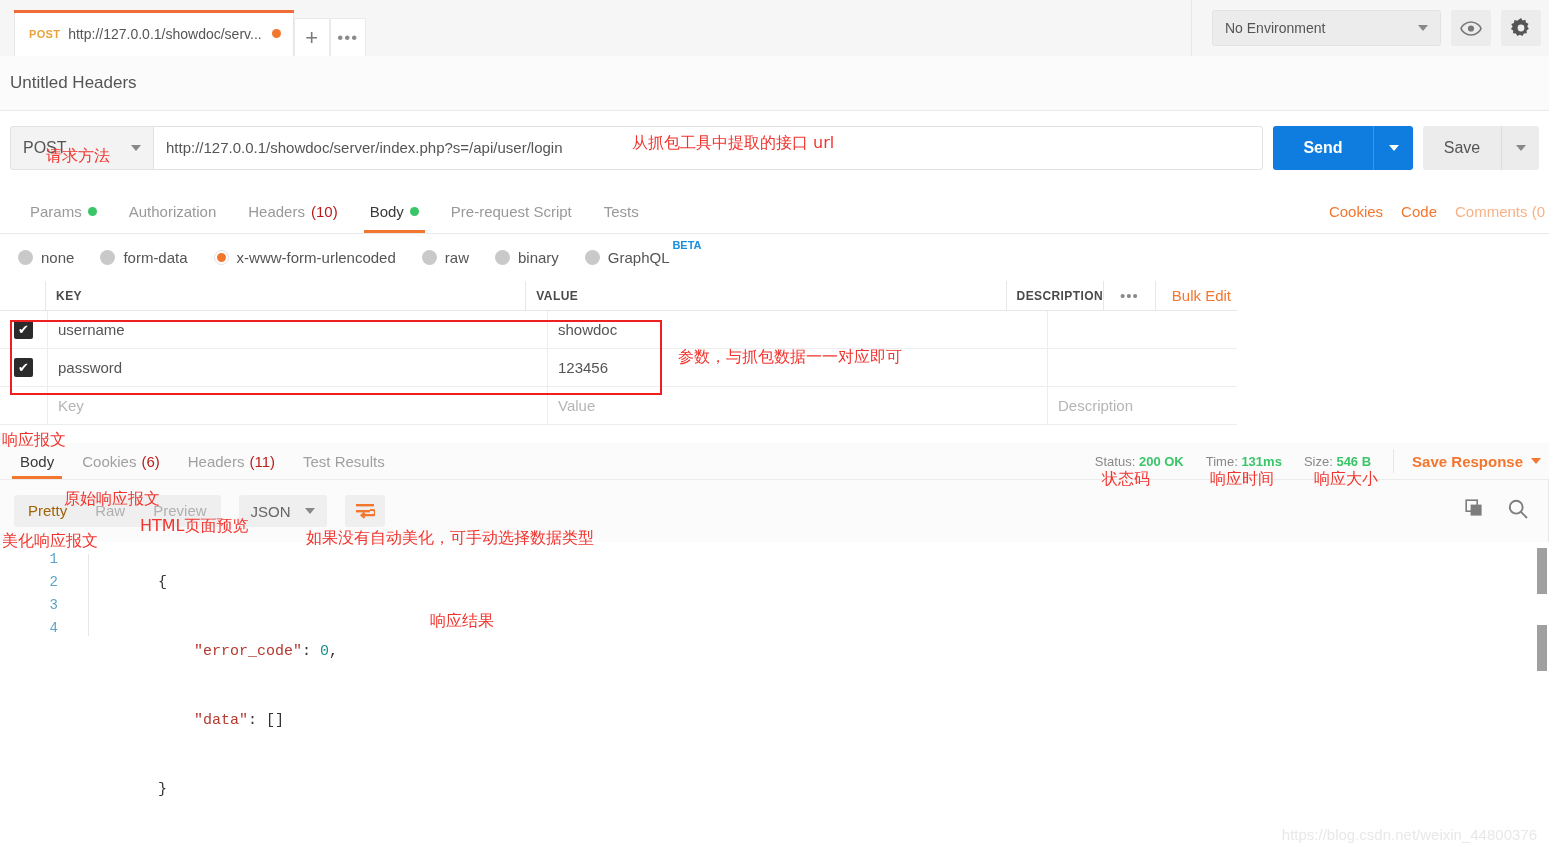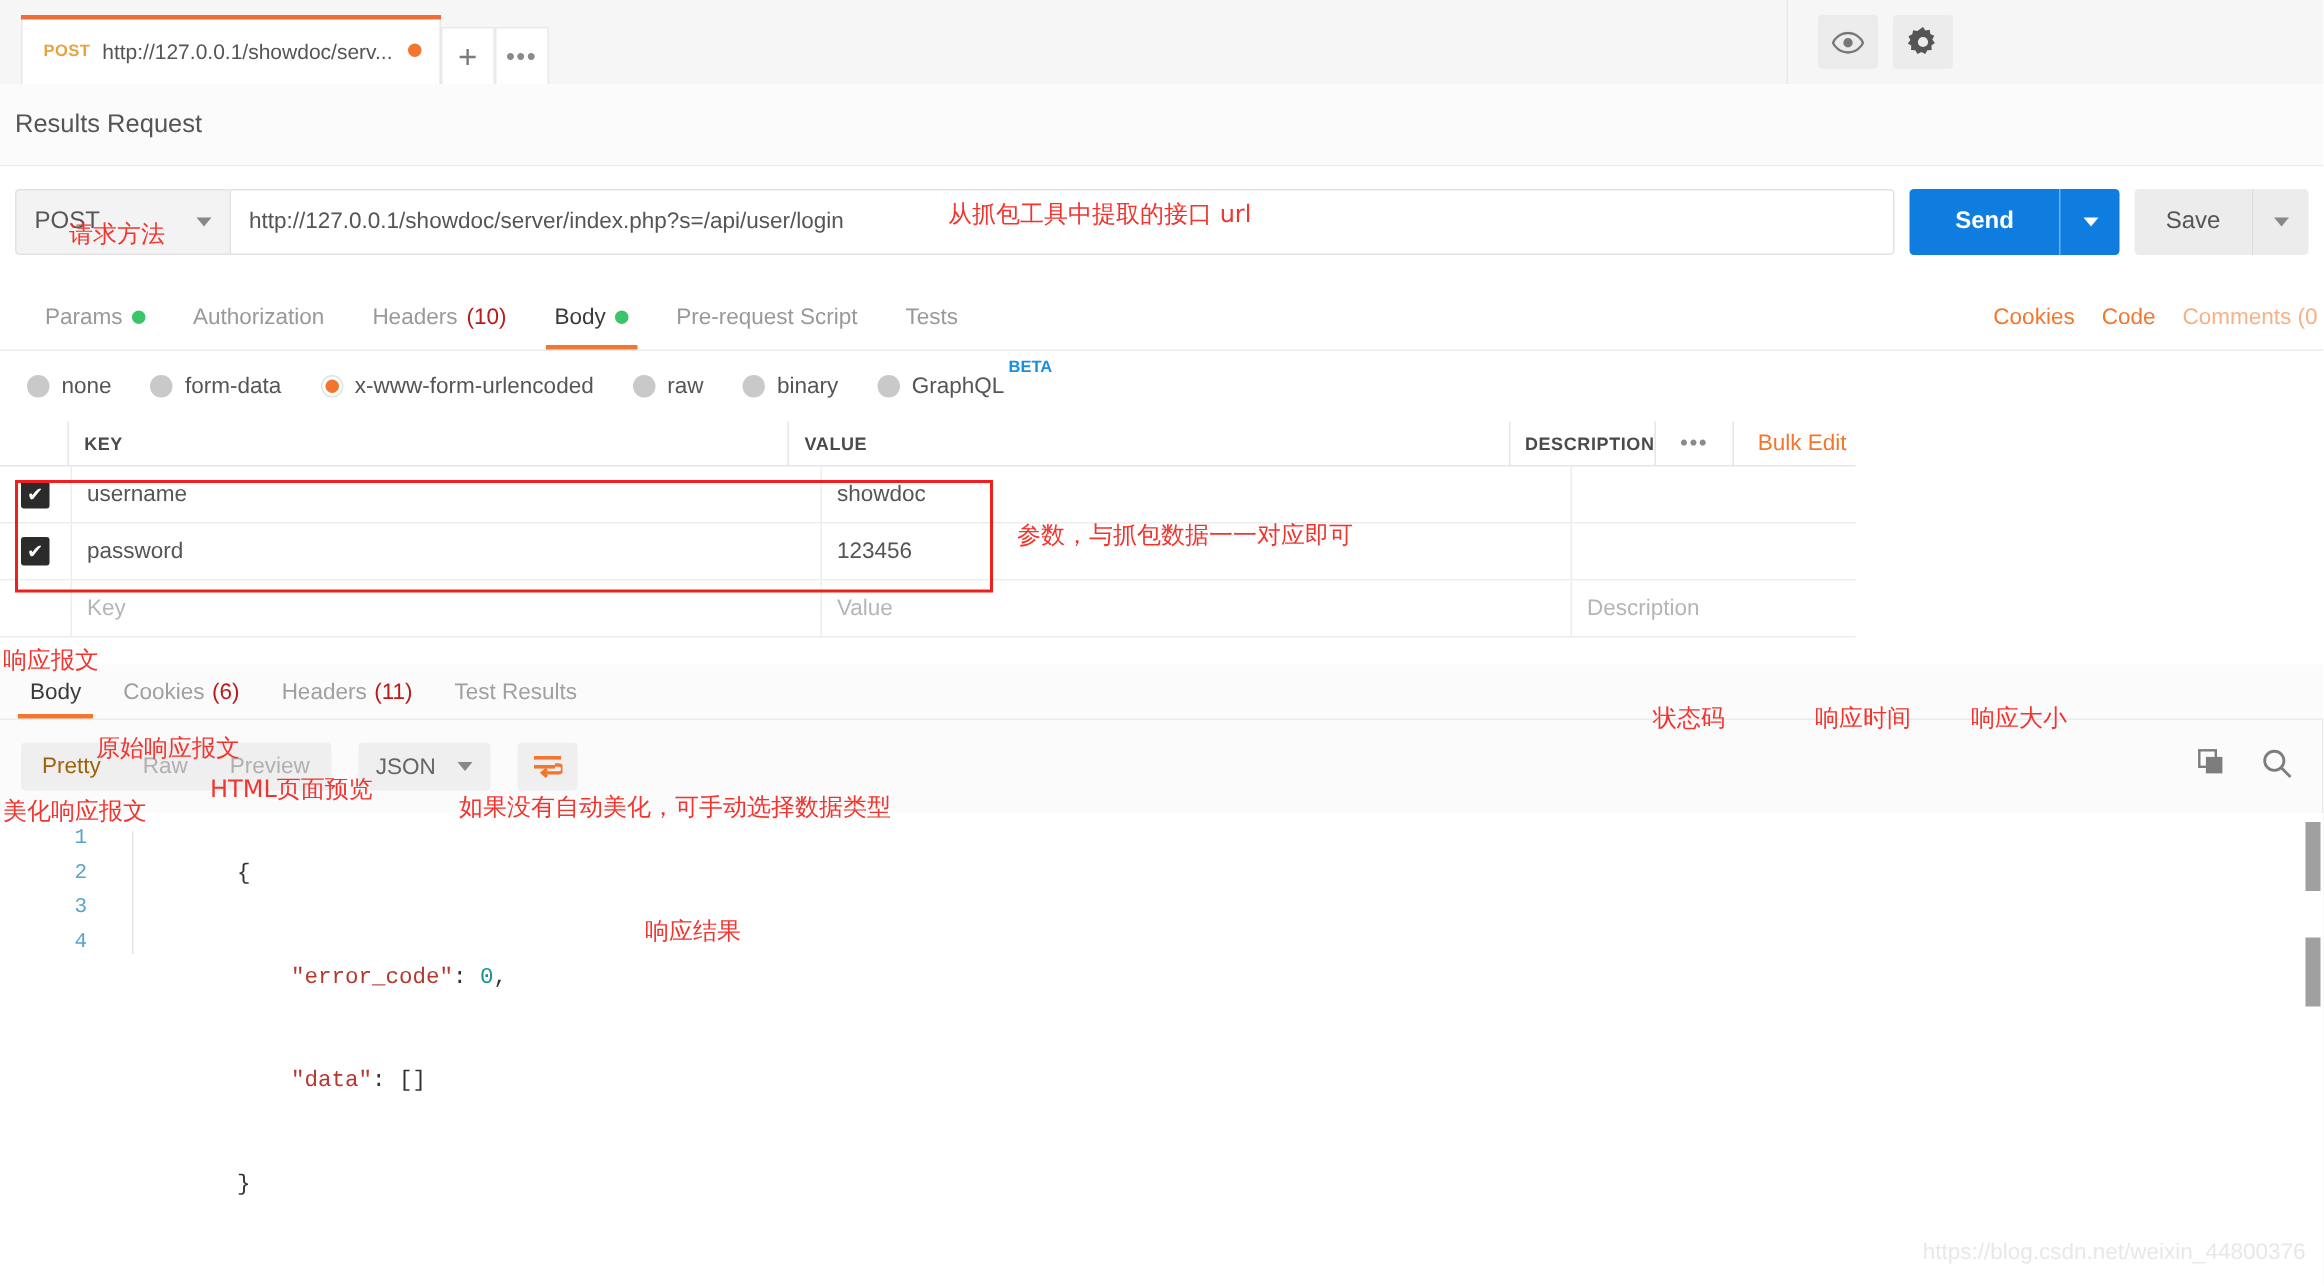--- a/index.html
+++ b/index.html
@@ -245,37 +245,41 @@
       <div class="req-tab">
         <span class="req-method">POST</span>
         <span class="req-url-short">http://127.0.0.1/showdoc/serv...</span>
         <span class="dot-unsaved"></span>
       </div>
       <div class="tab-btn plus">+</div>
       <div class="tab-btn dots">•••</div>
     </div>
 
     <div class="topbar-right">
+      <div class="env-select">
+        <span>No Environment</span>
+        <span class="caret"></span>
+      </div>
       <div class="icon-sq">
         <svg width="22" height="15" viewBox="0 0 22 15">
           <path d="M11 1C5.5 1 1.6 5.2 1 7.5 1.6 9.8 5.5 14 11 14s9.4-4.2 10-6.5C20.4 5.2 16.5 1 11 1z" fill="none" stroke="#777" stroke-width="1.6"></path>
           <circle cx="11" cy="7.5" r="3.1" fill="#777"></circle>
         </svg>
       </div>
       <div class="icon-sq">
         <svg width="24" height="24" viewBox="0 0 24 24">
           <path d="M12 2l1.6 2.4 2.8-.6.5 2.8 2.6 1.2-1.3 2.6 1.7 2.3-2.3 1.7.2 2.9-2.9.2-1.4 2.5-2.6-1.3-2.6 1.3-1.4-2.5-2.9-.2.2-2.9L1.9 13l1.7-2.3L2.3 8.1l2.6-1.2.5-2.8 2.8.6z" fill="#555"></path>
           <circle cx="12" cy="12" r="3.4" fill="#ececec"></circle>
         </svg>
       </div>
     </div>
   </div>
 
   <div class="reqname-row">
-    <span class="reqname">Results Request</span>
+    <span class="reqname">Untitled Headers</span>
   </div>
 
   <div class="url-row">
     <div class="method-box">
       <span class="method-text">POST</span>
       <span class="caret"></span>
     </div>
     <div class="url-box">
       <span class="url-text">http://127.0.0.1/showdoc/server/index.php?s=/api/user/login</span>
     </div>
@@ -423,20 +427,38 @@
       <span class="count-green" style="margin-left:5px">(6)</span>
     </div>
     <div class="rsp-tab">
       <span>Headers</span>
       <span class="count-green" style="margin-left:5px">(11)</span>
     </div>
     <div class="rsp-tab">
       <span>Test Results</span>
     </div>
 
+    <div class="resp-meta">
+      <span>
+        <span>Status:</span>
+        <span class="meta-val">200 OK</span>
+      </span>
+      <span>
+        <span>Time:</span>
+        <span class="meta-val">131ms</span>
+      </span>
+      <span>
+        <span>Size:</span>
+        <span class="meta-val">546 B</span>
+      </span>
+      <span class="save-resp">
+        <span>Save Response</span>
+        <span class="caret"></span>
+      </span>
+    </div>
   </div>
 
   <div class="fmt-bar">
     <div class="seg">
       <span class="seg-item active">Pretty</span>
       <span class="seg-item">Raw</span>
       <span class="seg-item">Preview</span>
     </div>
     <div class="json-sel">
       <span>JSON</span>

